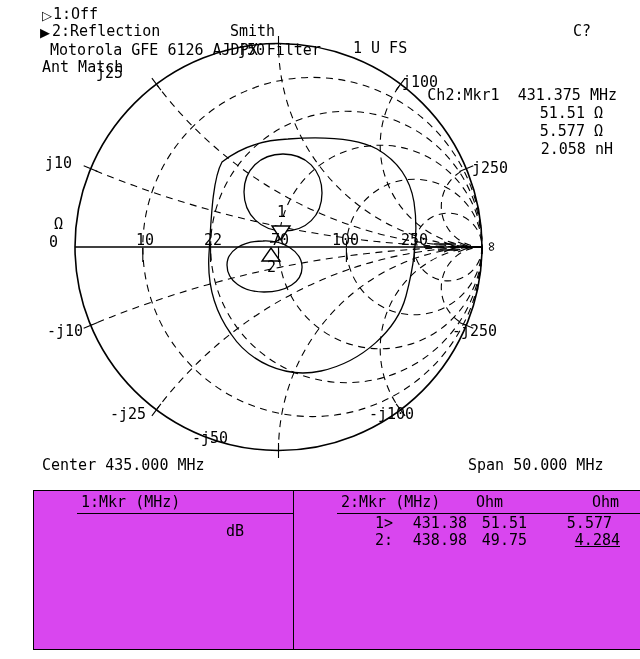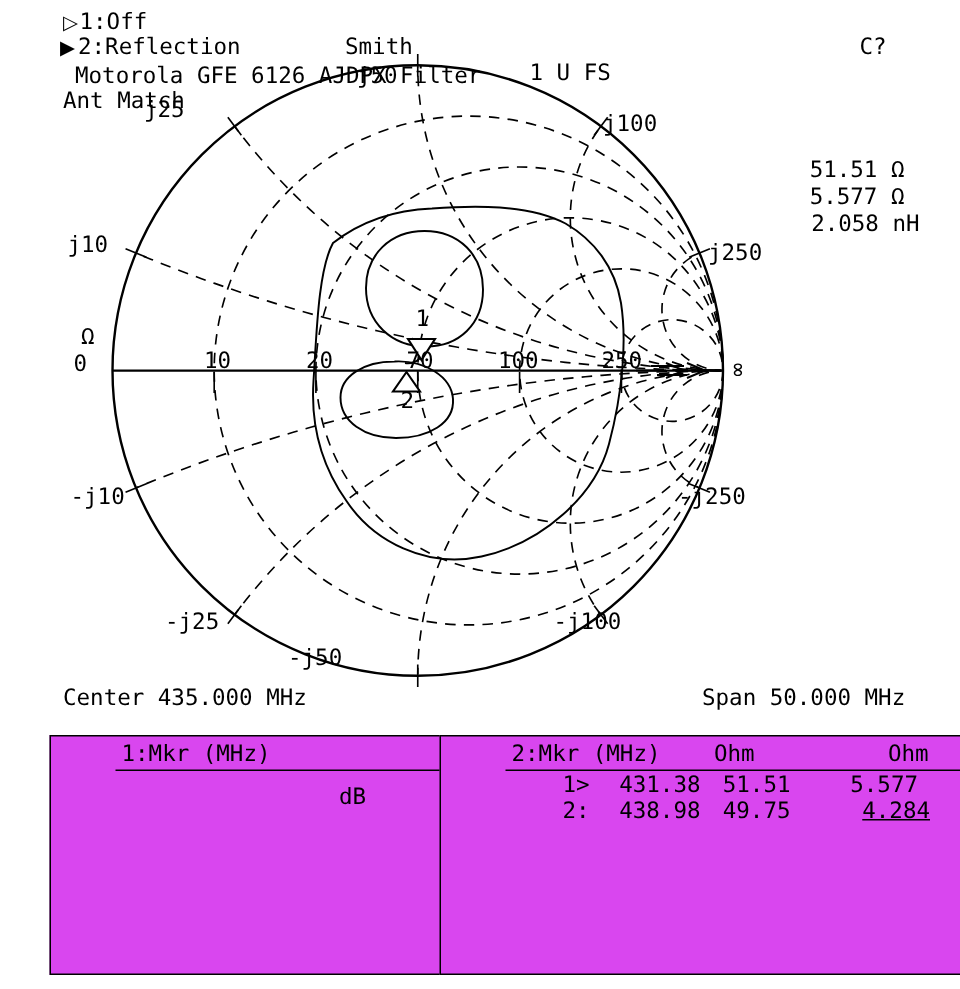--- a/index.html
+++ b/index.html
@@ -106,28 +106,29 @@
   <span class="t tri" style="left:42px;top:8px;">▷</span>
   <span class="t" style="left:53px;top:7px;">1:Off</span>
   <span class="t tri" style="left:40px;top:25px;">▶</span>
   <span class="t" style="left:52px;top:24px;">2:Reflection</span>
   <span class="t" style="left:230px;top:24px;">Smith</span>
   <span class="t" style="left:353px;top:41px;">1 U FS</span>
   <span class="t" style="left:573px;top:24px;">C?</span>
   <span class="t" style="left:50px;top:43px;">Motorola GFE 6126 AJDPX Filter</span>
   <span class="t" style="left:42px;top:60px;">Ant Match</span>
 
+  <span class="t ra" style="right:23px;top:88px;">Ch2:Mkr1  431.375 MHz</span>
   <span class="t ra" style="right:37px;top:106px;">51.51 Ω</span>
   <span class="t ra" style="right:37px;top:124px;">5.577 Ω</span>
   <span class="t ra" style="right:27px;top:142px;">2.058 nH</span>
 
   <span class="t" style="left:54px;top:217px;">Ω</span>
   <span class="t" style="left:49px;top:235px;">0</span>
   <span class="t" style="left:136px;top:233px;">10</span>
-  <span class="t" style="left:204px;top:233px;">20</span>
+  <span class="t" style="left:204px;top:233px;">22</span>
   <span class="t" style="left:271px;top:233px;">70</span>
   <span class="t" style="left:332px;top:233px;">100</span>
   <span class="t" style="left:401px;top:233px;">250</span>
   <span class="t" style="left:487px;top:239px;transform:rotate(90deg);">∞</span>
 
   <span class="t" style="left:45px;top:156px;">j10</span>
   <span class="t" style="left:96px;top:66px;">j25</span>
   <span class="t" style="left:238px;top:43px;">j50</span>
   <span class="t" style="left:402px;top:75px;">j100</span>
   <span class="t" style="left:472px;top:161px;">j250</span>

